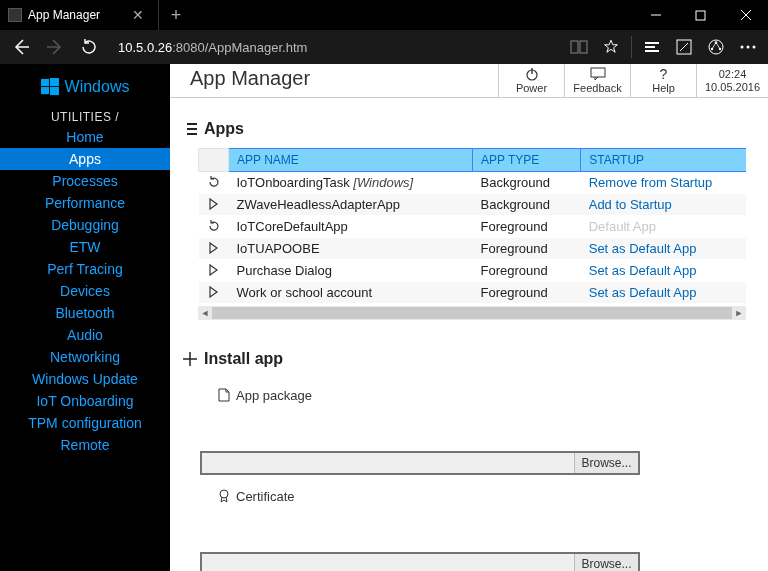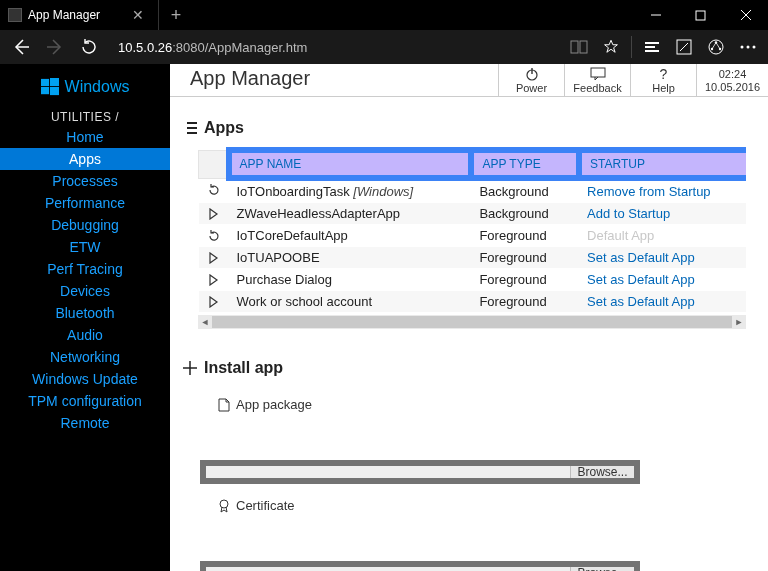--- a/index.html
+++ b/index.html
@@ -36,35 +36,35 @@
   .hdrbtn { width: 66px; border-left: 1px solid #ccc; display: flex; flex-direction: column; align-items: center; justify-content: center; font-size: 11px; color: #333; gap: 1px; }
   .hdrbtn.time { width: 72px; font-size: 11px; }
   .hdrbtn svg, .hdrbtn .glyph { height: 14px; }
 
   .content { padding: 14px 0 0 8px; overflow: auto; }
   .section-h { display: flex; align-items: center; gap: 6px; font-size: 16px; font-weight: 600; color: #222; padding: 8px 0 6px 4px; }
   .section-h .sicon { width: 16px; height: 16px; }
 
   .tablewrap { margin: 4px 0 0 20px; width: 548px; overflow-x: auto; }
   table { border-collapse: collapse; width: 560px; font-size: 13px; }
-  thead th { background: #c4b5fd; color: #0067b8; font-weight: 400; text-align: left; padding: 4px 8px; border: 6px solid #3b82f6; font-size: 12px; }
+  thead th { background: #7dd3fc; color: #0067b8; font-weight: 400; text-align: left; padding: 4px 8px; border: 1px solid #3b82f6; font-size: 12px; }
   thead th.iconcol { width: 30px; background: #f2f2f2; border: 1px solid #e3e3e3; }
   tbody td { padding: 3px 8px; border-bottom: 1px solid #fff; color: #222; }
   tbody tr:nth-child(even) td { background: #f7f7f7; }
   td.iconcell { text-align: center; width: 30px; color: #333; }
   .link { color: #0067b8; cursor: pointer; }
   .linkdis { color: #c8c8c8; }
   .tag { font-style: italic; color: #444; }
   .hscroll { height: 14px; background: #e9e9e9; position: relative; margin-top: 2px; }
   .hscroll .thumb { position: absolute; left: 14px; right: 14px; top: 1px; height: 12px; background: #c9c9c9; }
   .hscroll .arr { position: absolute; top: 0; width: 14px; height: 14px; display:flex;align-items:center;justify-content:center; color:#666; font-size:9px;}
   .hscroll .arr.l { left:0;} .hscroll .arr.r { right:0;}
 
   .subh { display: flex; align-items: center; gap: 6px; font-size: 13px; color: #333; margin: 14px 0 6px 22px; padding-left: 18px; }
-  .filebox { margin-left: 22px; width: 440px; height: 24px; border: 6px solid #737373; background: #efefef; display: flex; margin-top: 48px; }
+  .filebox { margin-left: 22px; width: 440px; height: 24px; border: 2px solid #737373; background: #efefef; display: flex; margin-top: 48px; }
   .filebox .txt { flex: 1; }
   .filebox .browse { width: 64px; border-left: 1px solid #bdbdbd; background: #e7e7e7; font-size: 12px; display: flex; align-items: center; justify-content: center; color: #333; cursor: pointer; }
 </style>
 </head>
 <body>
 
 <div class="titlebar">
   <div class="tab">
     <div class="favicon"></div>
     <span class="tabtitle">App Manager</span>
@@ -173,20 +173,21 @@
         <div class="sideitem">Processes</div>
         <div class="sideitem">Performance</div>
         <div class="sideitem">Debugging</div>
         <div class="sideitem">ETW</div>
         <div class="sideitem">Perf Tracing</div>
         <div class="sideitem">Devices</div>
         <div class="sideitem">Bluetooth</div>
         <div class="sideitem">Audio</div>
         <div class="sideitem">Networking</div>
         <div class="sideitem">Windows Update</div>
+        <div class="sideitem">IoT Onboarding</div>
         <div class="sideitem">TPM configuration</div>
         <div class="sideitem">Remote</div>
       </div>
   </div>
 
   <div class="main">
     <div class="appheader">
       <div class="pagetitle">App Manager</div>
       <div class="hdrbtn">
         <svg width="14" height="14" viewBox="0 0 14 14">

